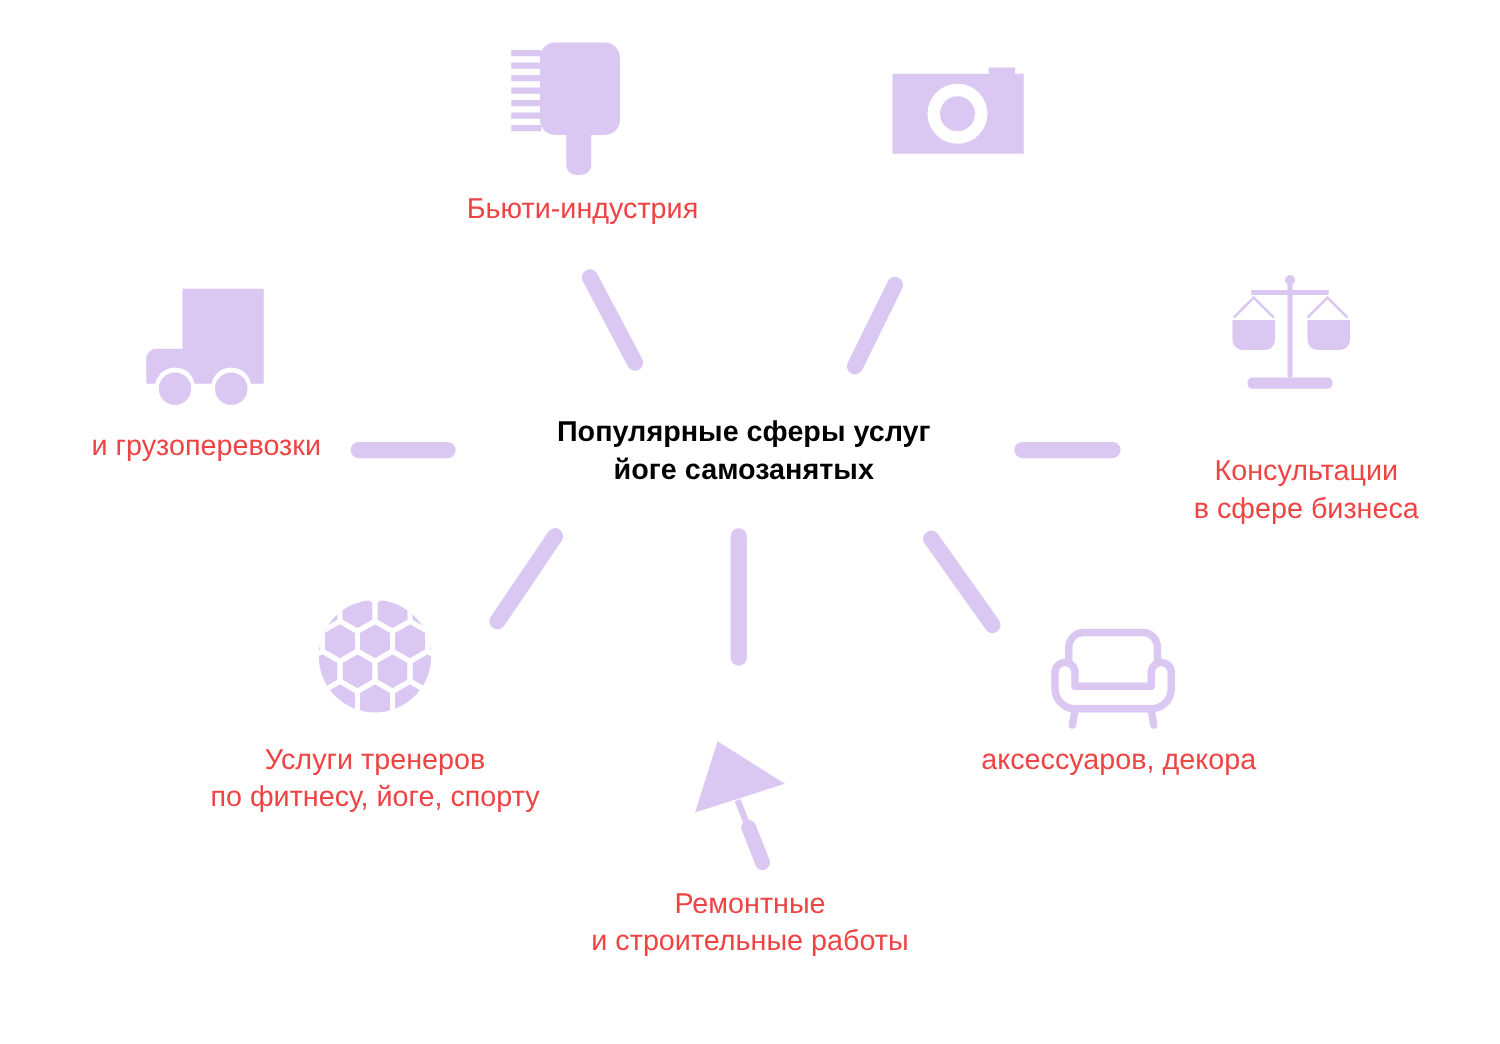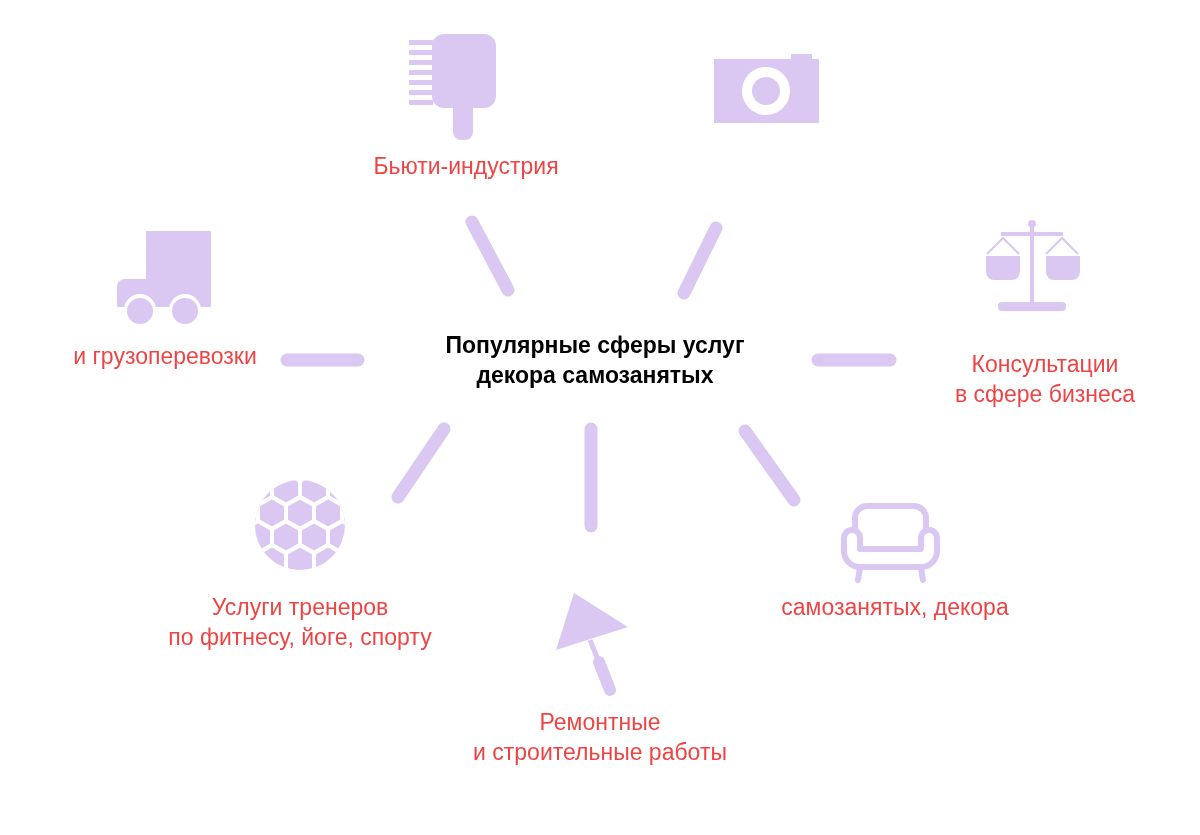--- a/index.html
+++ b/index.html
@@ -99,35 +99,35 @@
     <g fill="none" stroke="#dac8f2" stroke-width="6" stroke-linecap="round" stroke-linejoin="round">
       <path d="M855 530 V518 a12 12 0 0 1 12 -12 H914 a12 12 0 0 1 12 12 V530"></path>
       <path d="M852 530 a8 8 0 0 1 8 8 V549 H921 V538 a8 8 0 0 1 8 -8 a8 8 0 0 1 8 8 V551 a16 16 0 0 1 -16 16 H860 a16 16 0 0 1 -16 -16 V538 a8 8 0 0 1 8 -8 Z"></path>
       <line x1="860" y1="568" x2="858" y2="580"></line>
       <line x1="921" y1="568" x2="923" y2="580"></line>
     </g>
   </svg>
 
   <div class="title" style="left:380px; top:330px; width:430px;">
     <div>Популярные сферы услуг</div>
-    <div>декора самозанятых</div>
+    <div>йоге самозанятых</div>
   </div>
 
   <div class="label" style="left:336px; top:151px; width:260px;">
     <div>Бьюти-индустрия</div>
   </div>
 
 
-  <div class="label" style="left:910px; top:349px; width:270px;">
+  <div class="label" style="left:910px; top:361px; width:270px;">
     <div>Консультации</div>
     <div>в сфере бизнеса</div>
   </div>
 
   <div class="label" style="left:715px; top:592px; width:360px;">
-    <div>самозанятых, декора</div>
+    <div>аксессуаров, декора</div>
   </div>
 
   <div class="label" style="left:120px; top:592px; width:360px;">
     <div>Услуги тренеров</div>
     <div>по фитнесу, йоге, спорту</div>
   </div>
 
   <div class="label" style="left:420px; top:707px; width:360px;">
     <div>Ремонтные</div>
     <div>и строительные работы</div>

